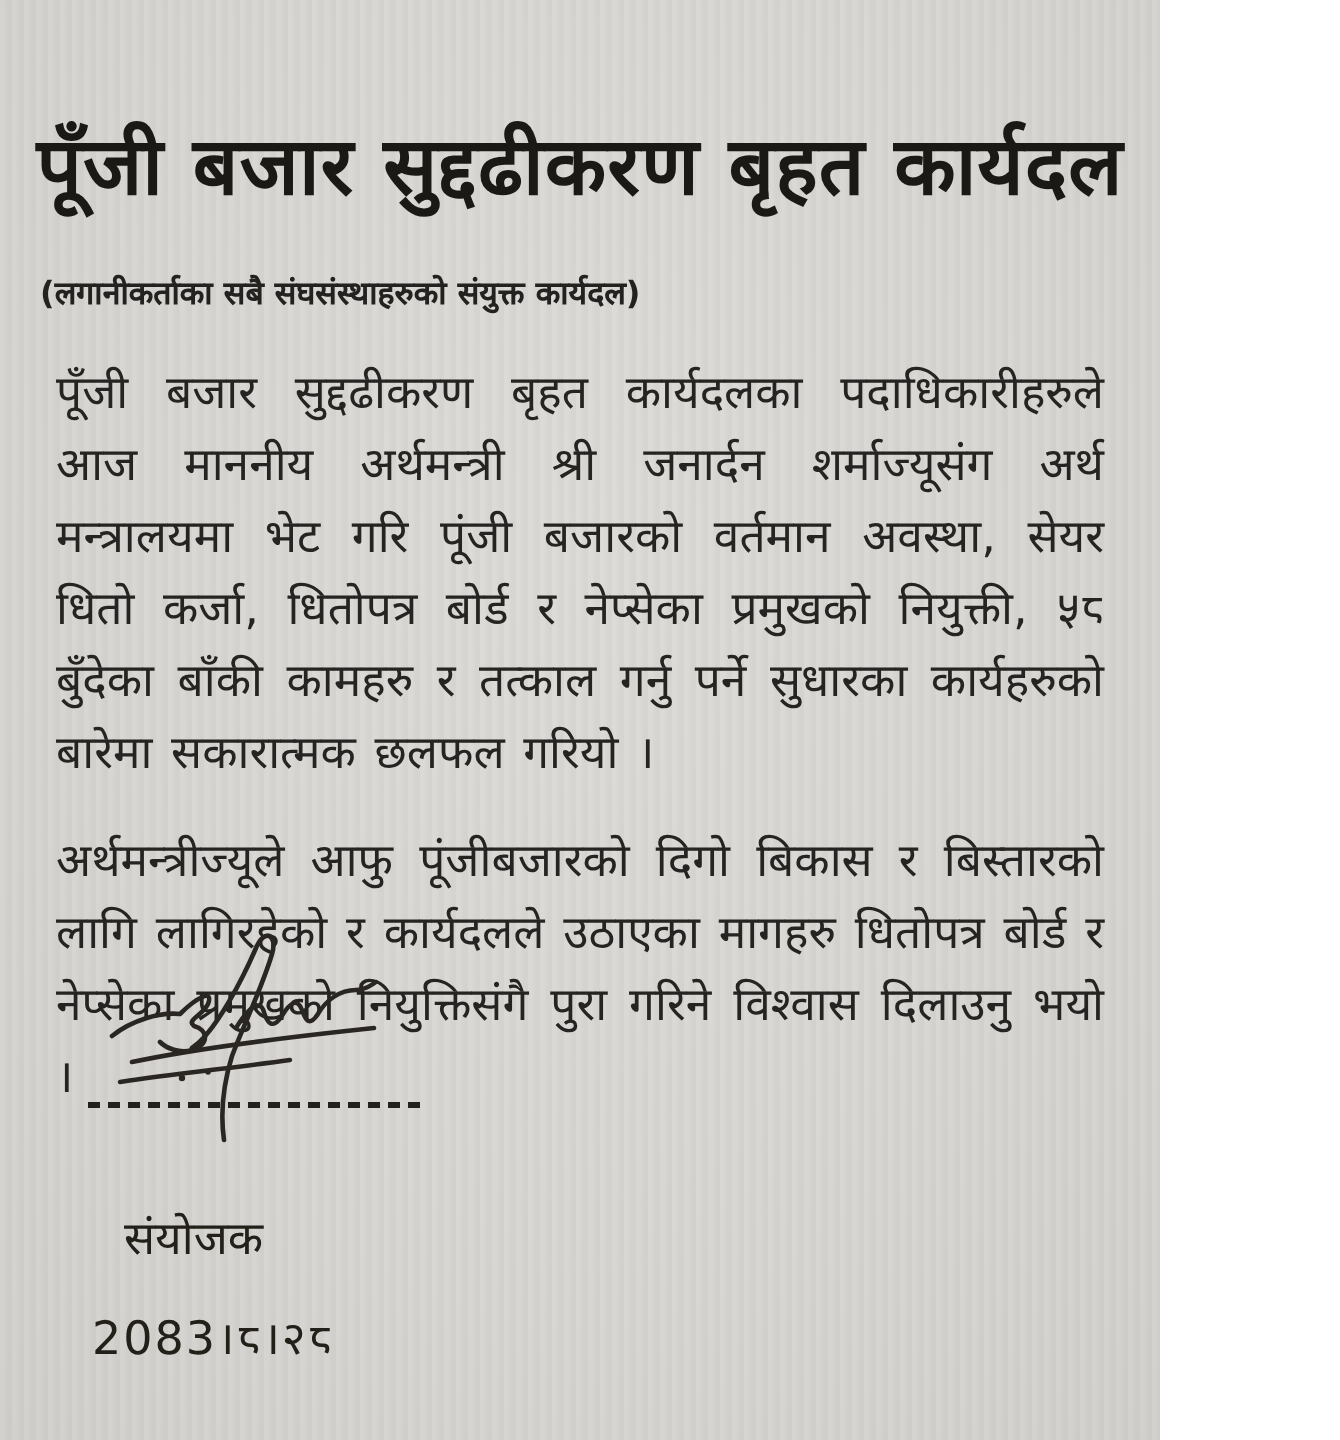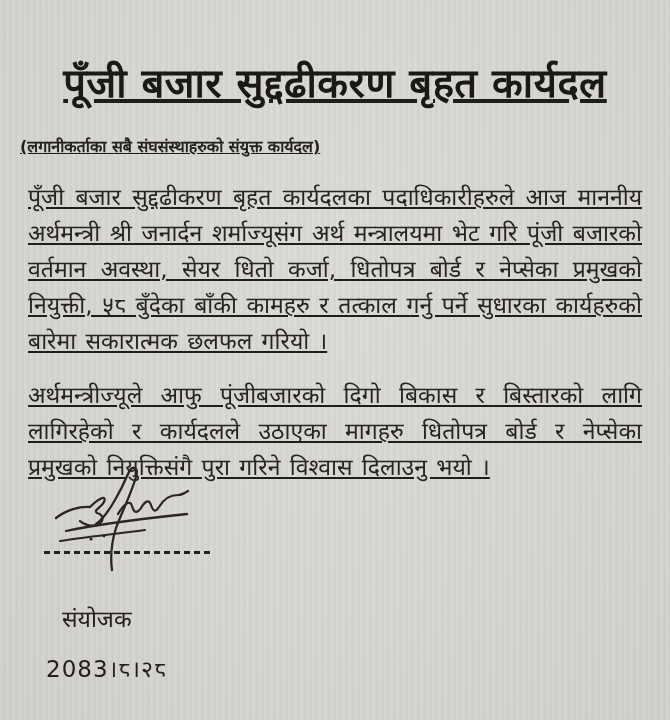--- a/index.html
+++ b/index.html
@@ -1,26 +1,25 @@
 <!DOCTYPE html>
 <html lang="ne"><head>
 <meta charset="utf-8">
 <style>
   html,body{margin:0;padding:0;}
   .paper{
     position:relative;
-    width:670px;height:720px;
+    width:580px;height:720px;
     overflow:hidden;
     color:#201e1b;
     font-family:"DejaVu Sans", sans-serif;
     background-color:#d7d5d2;
     background-image:
       repeating-linear-gradient(90deg, rgba(255,255,255,0.045) 0px, rgba(255,255,255,0.045) 2px, rgba(0,0,0,0.018) 4px, rgba(0,0,0,0.018) 6px),
       radial-gradient(ellipse at 50% 38%, #dcdad7 0%, #d7d5d2 55%, #d1cfcc 100%);
-    text-decoration: underline;
   }
   .title{
     margin:0;
     padding-top:54px;
     text-align:center;
     font-size:40px;
     font-weight:bold;
     letter-spacing:0.5px;
     color:#1b1916;
   }

